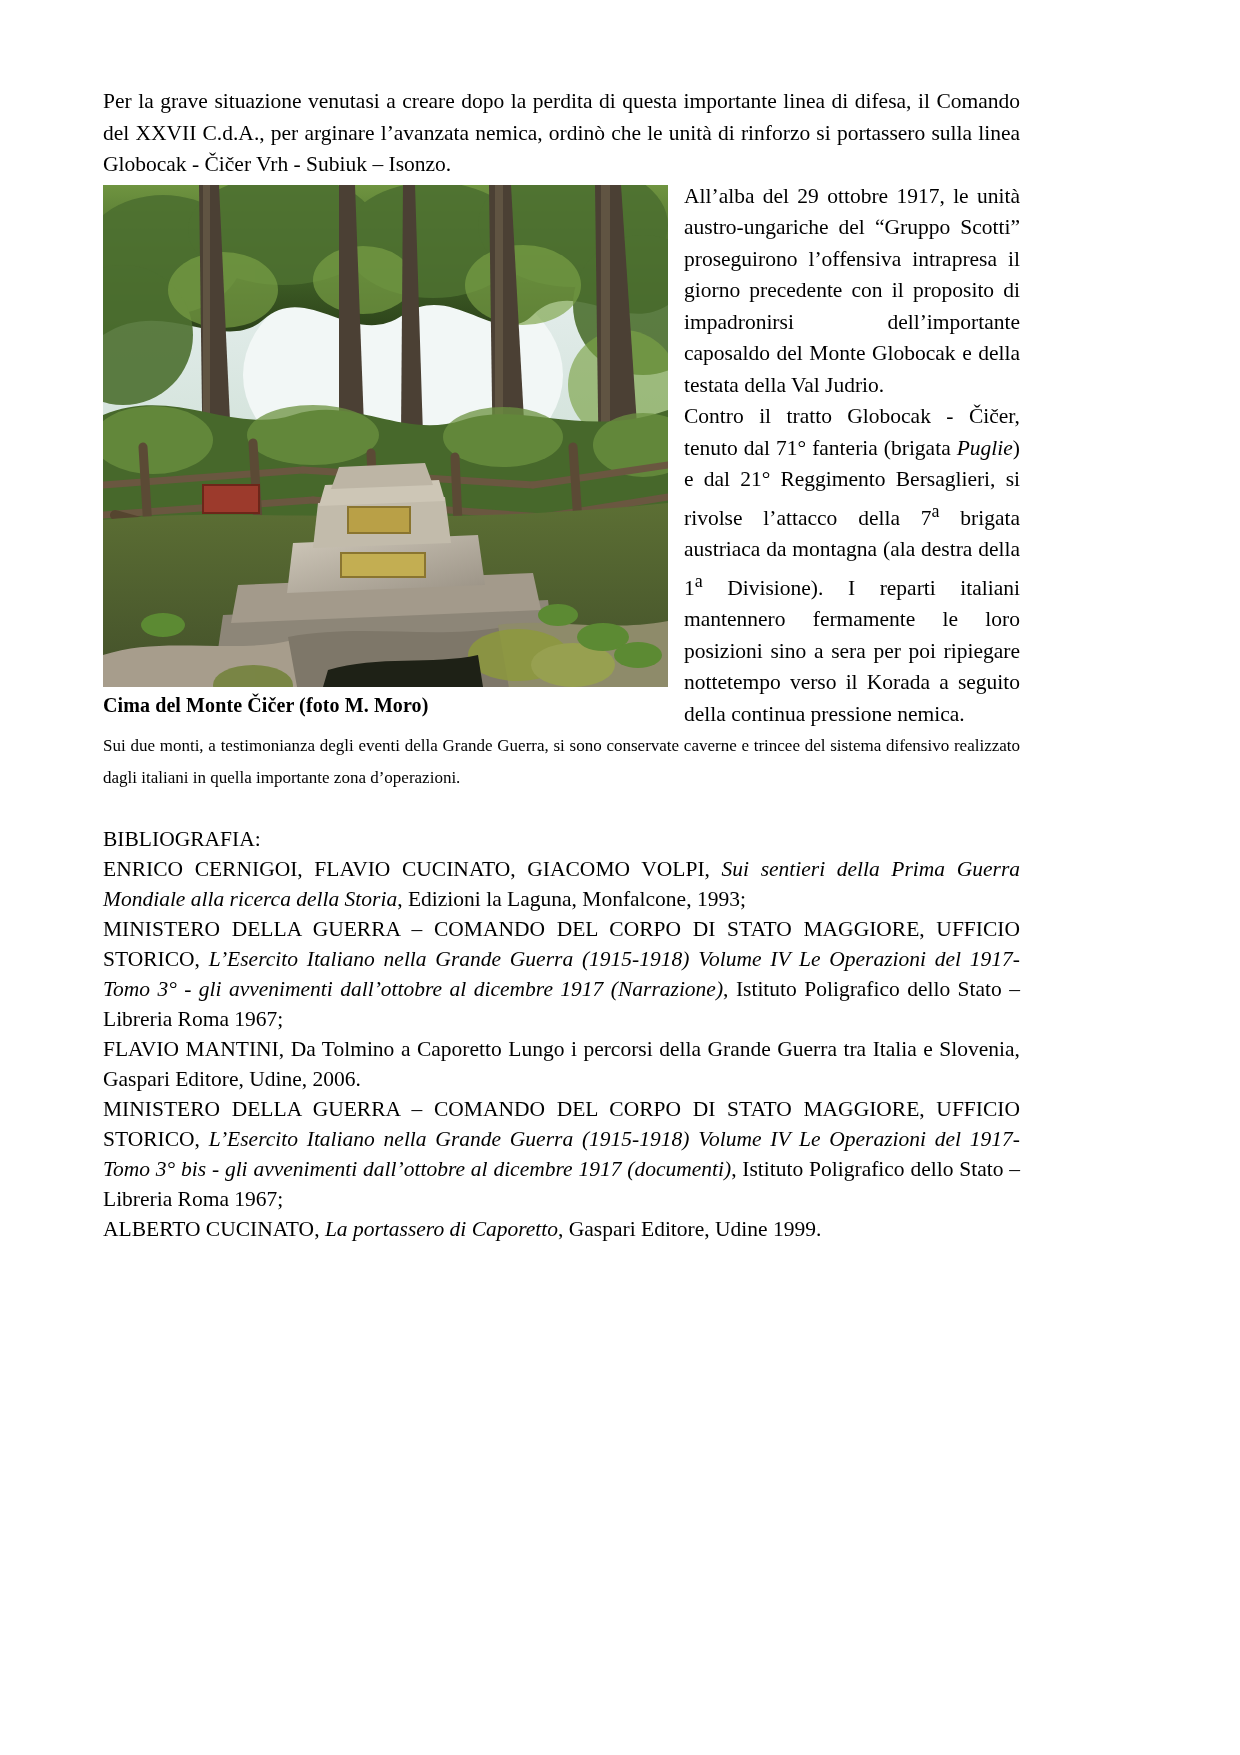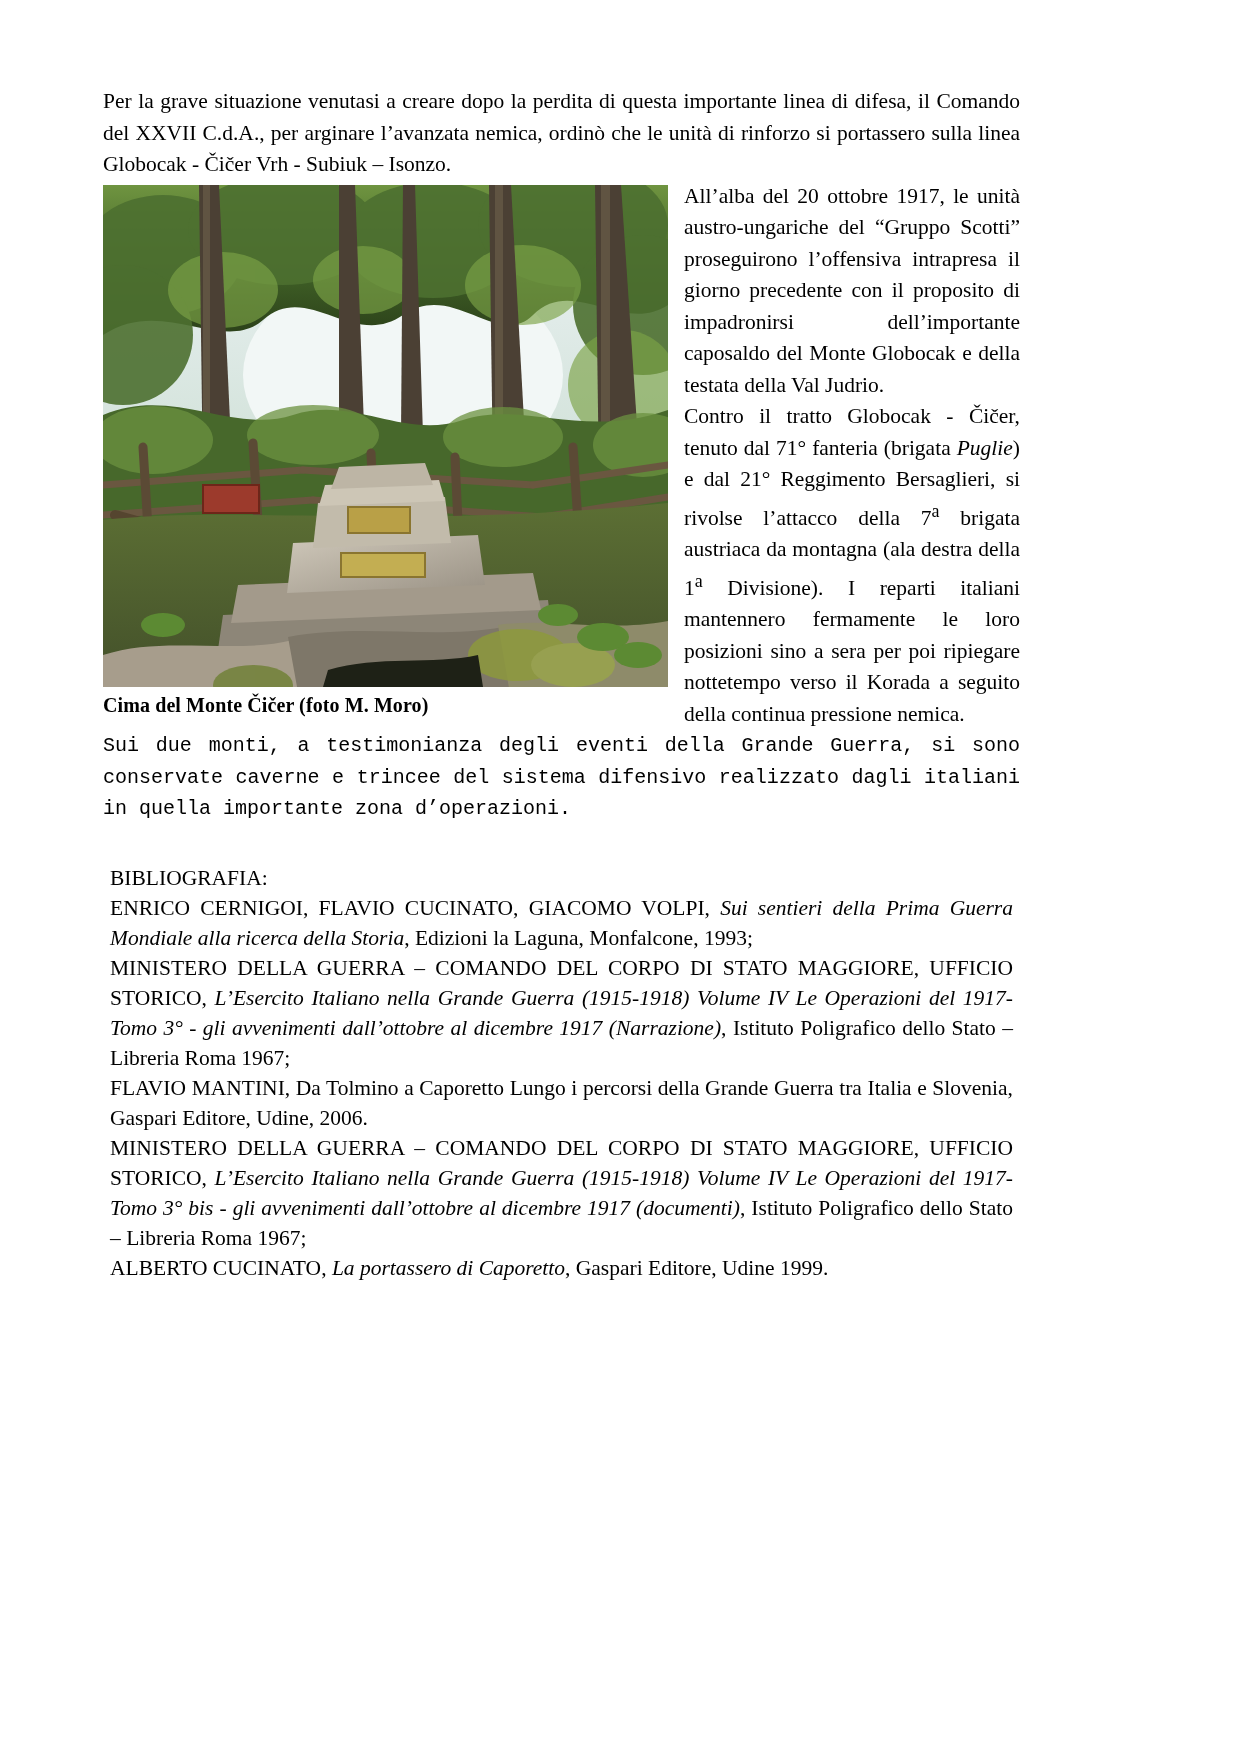--- a/index.html
+++ b/index.html
@@ -65,38 +65,37 @@
   
   .flowtext {
     font-size: 21.5px;
     line-height: 31.5px;
     text-align: justify;
     margin: 0;
   }
 
   .after-figure {
     clear: both;
-    font-size: 20px;
+    font-size: 17px;
     line-height: 31.5px;
     text-align: justify;
     margin: 0;
-    font-family: Liberation Mono, monospace;
   }
 
   .spacer-line { height: 31px; }
 
   
   .biblio {
     clear: both;
     font-family: "Liberation Serif", "DejaVu Serif", serif;
     font-stretch: condensed;
     font-size: 21.5px;
     line-height: 30px;
     text-align: justify;
-    margin: 7px;
+    margin: 0;
     transform-origin: left top;
   }
   .biblio-line {
     font-size: 21.5px;
     line-height: 30px;
     text-align: justify;
     white-space: normal;
   }
   .biblio p {
     margin: 0;
@@ -233,21 +232,21 @@
             <ellipse cx="500" cy="452" rx="26" ry="14"></ellipse>
             <ellipse cx="535" cy="470" rx="24" ry="13"></ellipse>
             <ellipse cx="60" cy="440" rx="22" ry="12"></ellipse>
             <ellipse cx="455" cy="430" rx="20" ry="11"></ellipse>
           </g>
         </svg>
       </div>
       <div class="caption">Cima del Monte Čičer  (foto M. Moro)</div>
     </div>
 
-    <p class="flowtext"><span> All’alba del 20 ottobre 1917, le unità austro-ungariche del “Gruppo Scotti” proseguirono l’offensiva intrapresa il giorno precedente con il proposito di impadronirsi dell’importante caposaldo del Monte Globocak e della testata della Val Judrio.</span></p>
+    <p class="flowtext"><span> All’alba del 29 ottobre 1917, le unità austro-ungariche del “Gruppo Scotti” proseguirono l’offensiva intrapresa il giorno precedente con il proposito di impadronirsi dell’importante caposaldo del Monte Globocak e della testata della Val Judrio.</span></p>
     <p class="flowtext"><span>Contro il tratto Globocak - Čičer, tenuto dal 71° fanteria (brigata </span><i>Puglie</i><span>) e dal 21° Reggimento Bersaglieri, si rivolse l’attacco della 7</span><sup>a</sup><span> brigata austriaca da montagna (ala destra della 1</span><sup>a</sup><span> Divisione). I reparti italiani mantennero fermamente le loro posizioni sino a sera per poi ripiegare nottetempo verso il Korada a seguito della continua pressione nemica.</span></p>
 
     <p class="after-figure">Sui due monti, a testimonianza degli eventi della Grande Guerra, si sono conservate caverne e trincee del sistema difensivo realizzato dagli italiani in quella importante zona d’operazioni.</p>
 
     <div class="spacer-line"></div>
 
     <div class="biblio">
       <p class="biblio-line">BIBLIOGRAFIA:</p>
 
       <p class="biblio-line entry"><span>ENRICO CERNIGOI, FLAVIO CUCINATO, GIACOMO VOLPI, </span><i>Sui sentieri della Prima Guerra Mondiale alla ricerca della Storia</i><span>, Edizioni la Laguna, Monfalcone, 1993;</span></p>

